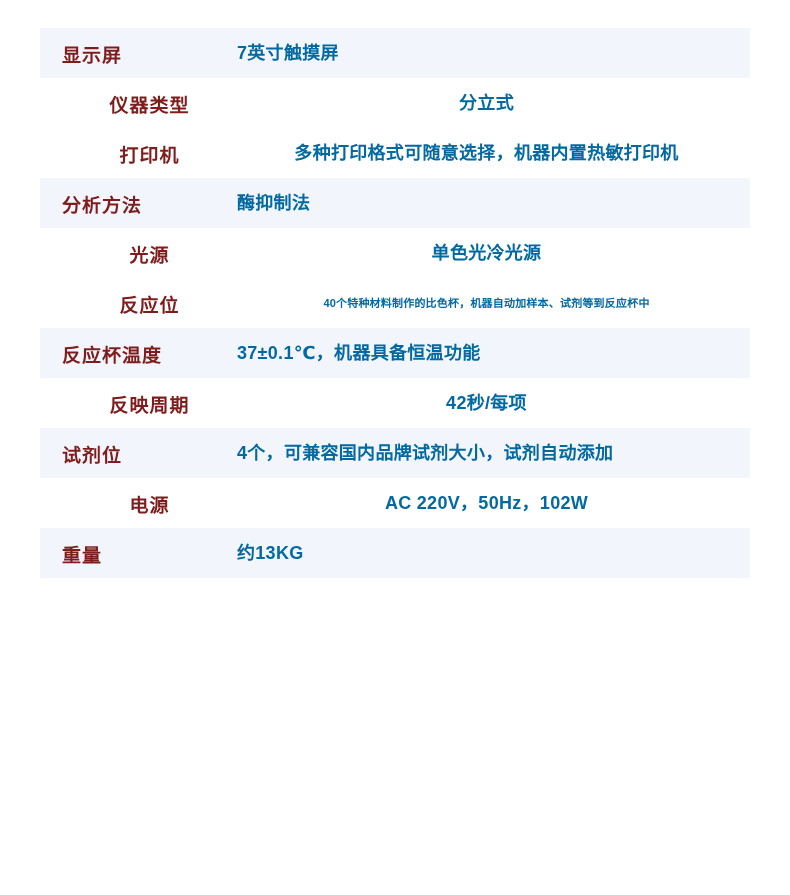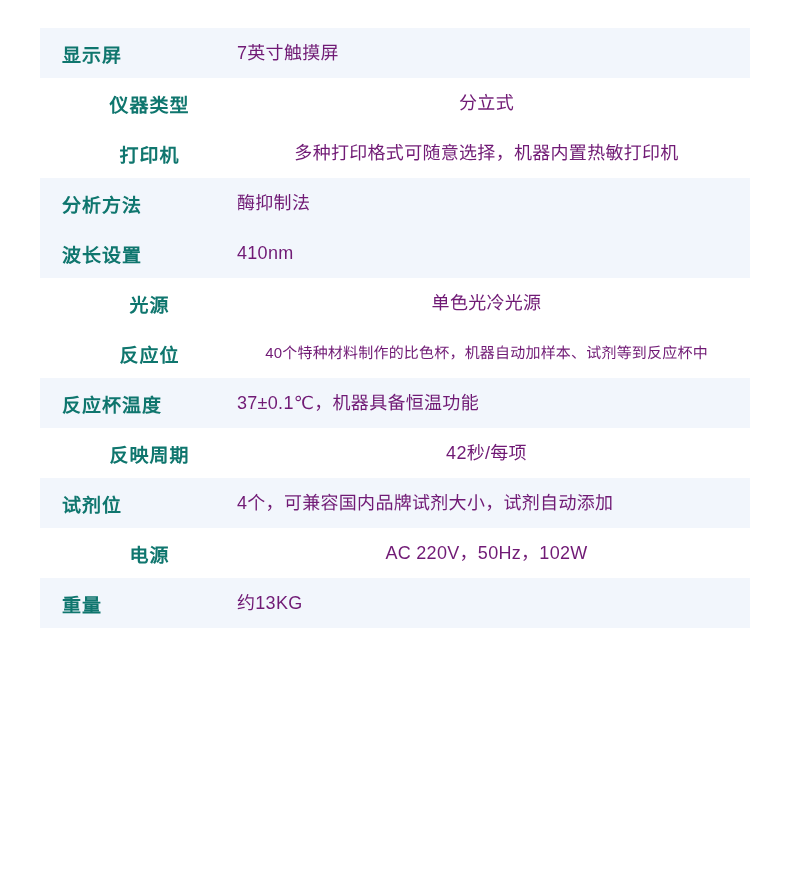--- a/index.html
+++ b/index.html
@@ -39,34 +39,34 @@
   td {
     vertical-align: middle;
     padding: 0;
     border: none;
   }
   td.label {
     width: 175px;
     padding-left: 22px;
     font-size: 19px;
     font-weight: bold;
-    color: #0f766e;
+    color: #7f1d1d;
     letter-spacing: 1px;
     white-space: nowrap;
   }
   td.value {
     padding-right: 14px;
     font-size: 18px;
-    font-weight: normal;
-    color: #701a75;
+    font-weight: bold;
+    color: #0369a1;
     letter-spacing: 0.3px;
     line-height: 1.35;
   }
   td.value.small {
-    font-size: 15px;
+    font-size: 11px;
     letter-spacing: 0.2px;
   }
 </style>
 </head>
 <body>
 
 <div class="page">
   <table class="spec-table">
     <tbody>
         <tr class="spec-row odd">
@@ -77,24 +77,20 @@
           <td class="label">仪器类型</td>
           <td class="value">分立式</td>
         </tr>
         <tr class="spec-row even">
           <td class="label">打印机</td>
           <td class="value">多种打印格式可随意选择，机器内置热敏打印机</td>
         </tr>
         <tr class="spec-row odd">
           <td class="label">分析方法</td>
           <td class="value">酶抑制法</td>
-        </tr>
-        <tr class="spec-row odd">
-          <td class="label">波长设置</td>
-          <td class="value">410nm</td>
         </tr>
         <tr class="spec-row even">
           <td class="label">光源</td>
           <td class="value">单色光冷光源</td>
         </tr>
         <tr class="spec-row even">
           <td class="label">反应位</td>
           <td class="value small">40个特种材料制作的比色杯，机器自动加样本、试剂等到反应杯中</td>
         </tr>
         <tr class="spec-row odd">

